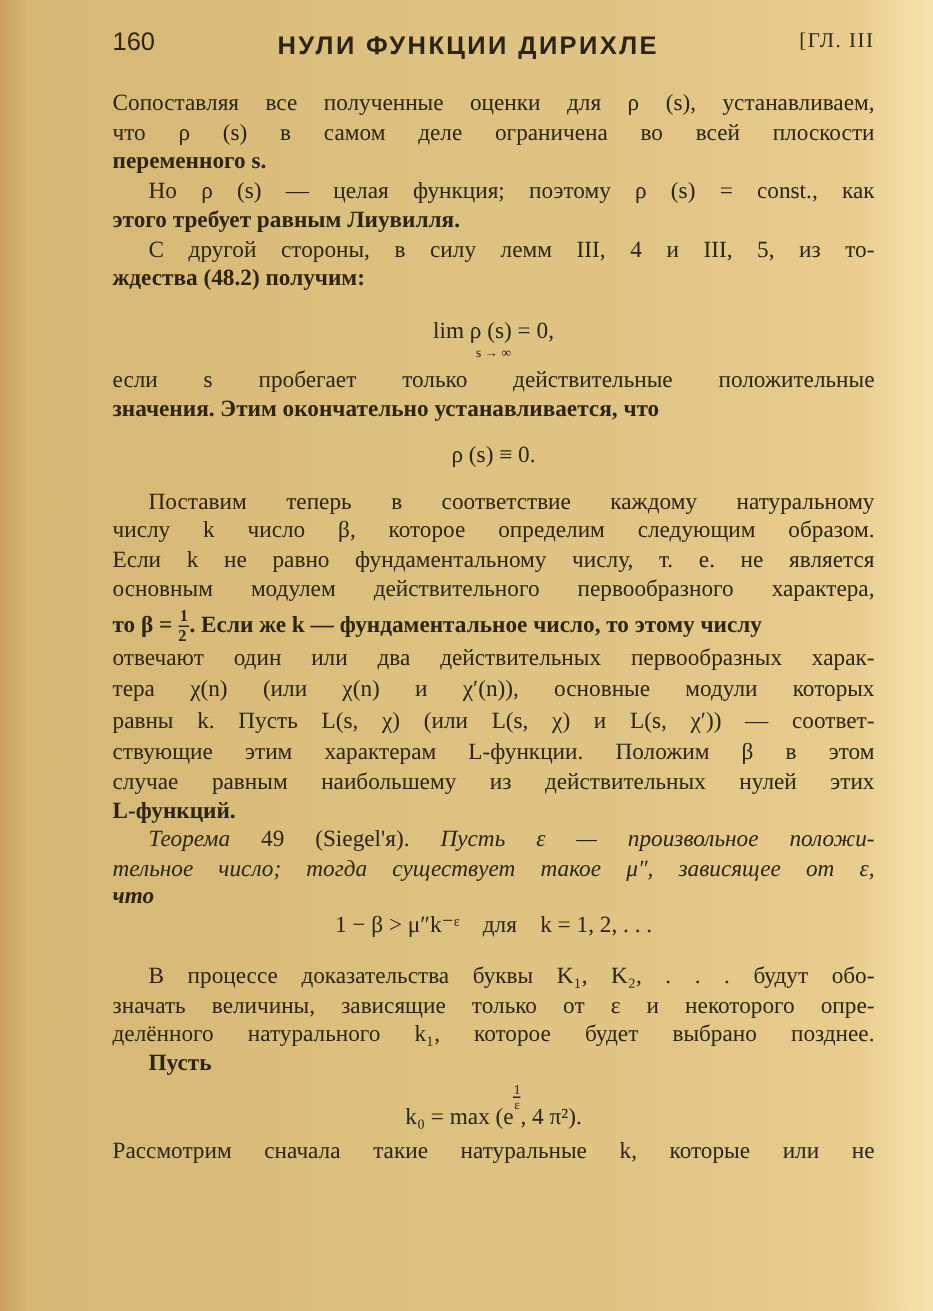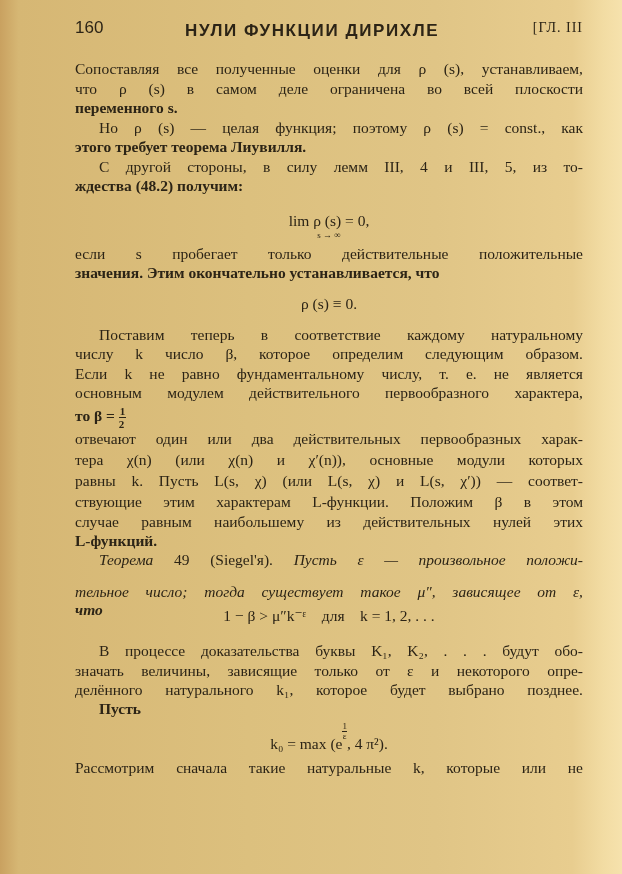--- a/index.html
+++ b/index.html
@@ -27,37 +27,37 @@
     .center { position: absolute; left: 0; width: 508px; text-align: center; font-size: 15.5px; white-space: nowrap; }
     i { font-style: italic; }
     .limwrap { display: inline-block; text-align: center; vertical-align: top; line-height: 14px; }
     .limsub { display: block; font-size: 9px; }
     .frac { display: inline-block; vertical-align: middle; text-align: center; font-size: 11px; line-height: 12px; }
     .frac .n { display: block; border-bottom: 1px solid #2c2416; padding: 0 1px; }
     .frac .d { display: block; }
     .supfrac { display: inline-block; vertical-align: 10px; font-size: 9px; line-height: 9px; text-align: center; }
     .supfrac span { display: block; }
     .supfrac .n { border-bottom: 1px solid #2c2416; }
-    .theorem-italic { font-style: italic; margin-top: 12px; }
+    .theorem-italic { font-style: italic; }
   </style>
 </head>
 <body>
 
 <div class="page">
   <div class="header">
     <span class="num">160</span>
     <span class="title">НУЛИ ФУНКЦИИ ДИРИХЛЕ</span>
     <span class="chap">[ГЛ. III</span>
   </div>
 
   <div class="line" style="top:60px">Сопоставляя все полученные оценки для ρ (s), устанавливаем,</div>
   <div class="line" style="top:80px">что  ρ (s)  в  самом  деле  ограничена  во  всей  плоскости</div>
   <div class="line last" style="top:99px">переменного s.</div>
   <div class="line indent" style="top:119px">Но  ρ (s) — целая  функция;  поэтому  ρ (s) = const.,  как</div>
-  <div class="line last" style="top:138px">этого требует теорема Лиувилля.</div>
+  <div class="line last" style="top:138px">этого требует равным Лиувилля.</div>
   <div class="line indent" style="top:158px">С другой  стороны,  в  силу  лемм  III, 4  и  III, 5,  из то-</div>
   <div class="line last" style="top:177px">ждества (48.2) получим:</div>
 
   <div class="center" style="top:214px">
     <span class="limwrap">
       <span>lim ρ (s) = 0,</span>
       <span class="limsub">s → ∞</span>
     </span>
   </div>
 
@@ -65,21 +65,21 @@
   <div class="line last" style="top:264px">значения. Этим окончательно устанавливается, что</div>
 
   <div class="center" style="top:295px">ρ (s) ≡ 0.</div>
 
   <div class="line indent" style="top:326px">Поставим теперь в соответствие каждому натуральному</div>
   <div class="line" style="top:345px">числу  k  число  β,  которое  определим  следующим  образом.</div>
   <div class="line" style="top:365px">Если k не равно фундаментальному числу, т. е. не является</div>
   <div class="line" style="top:384px">основным модулем действительного первообразного характера,</div>
   <div class="line last" style="top:405px">
     <span>то  β =</span>
-    <span class="frac"><span class="n">1</span><span class="d">2</span></span>
+    <span class="frac"><span class="n">1</span><span class="d">2</span></span><span>. Если же k — фундаментальное число, то этому числу</span>
   </div>
   <div class="line" style="top:430px">отвечают один или два действительных первообразных харак-</div>
   <div class="line" style="top:451px">тера  χ(n)  (или χ(n) и χ′(n)),  основные  модули  которых</div>
   <div class="line" style="top:472px">равны k. Пусть L(s, χ) (или L(s, χ) и L(s, χ′)) — соответ-</div>
   <div class="line" style="top:493px">ствующие  этим  характерам  L-функции.  Положим  β  в  этом</div>
   <div class="line" style="top:513px">случае  равным  наибольшему  из  действительных  нулей  этих</div>
   <div class="line last" style="top:532px">L-функций.</div>
 
   <div class="line indent" style="top:551px">
     <i>Теорема</i>

